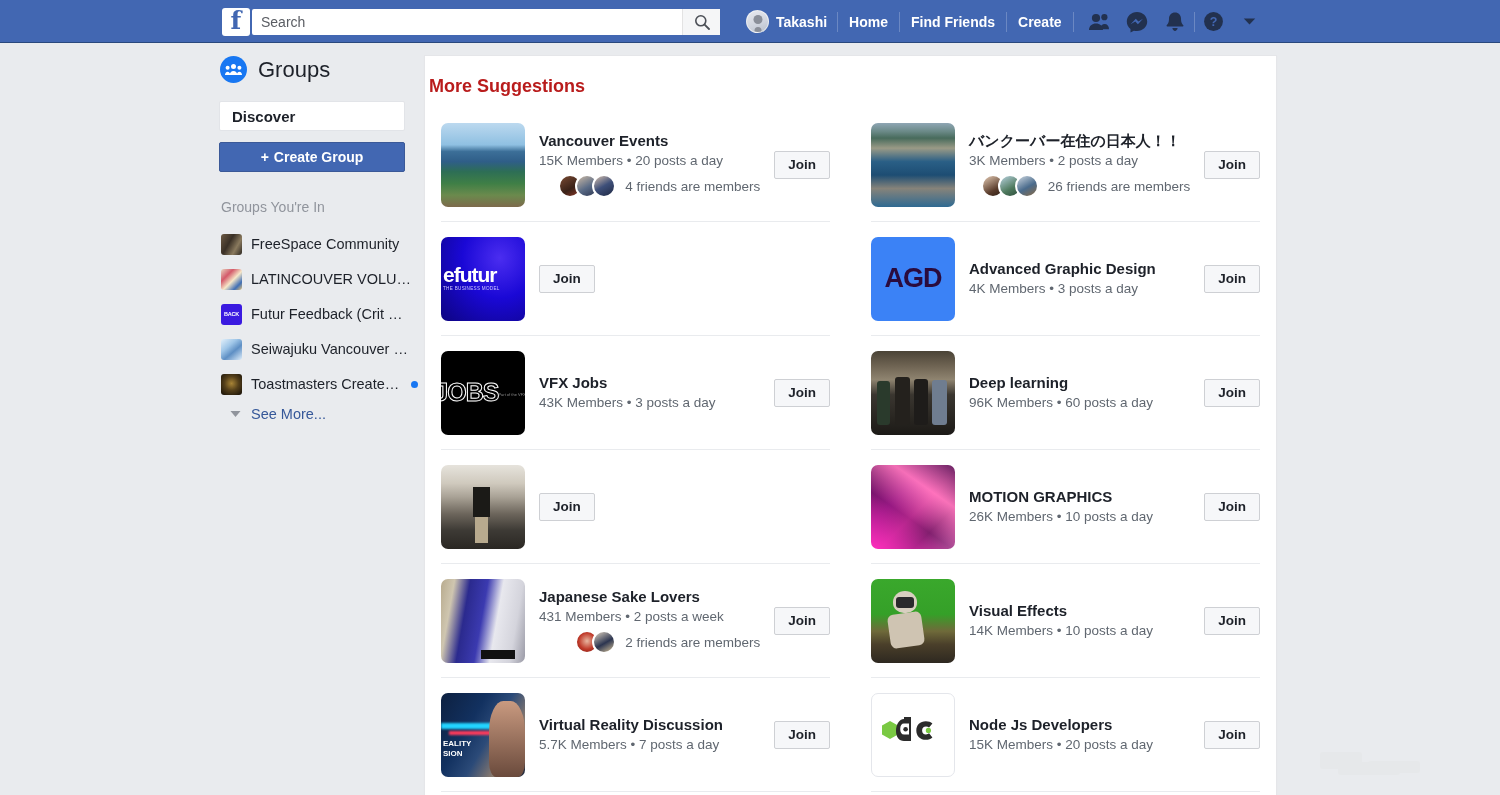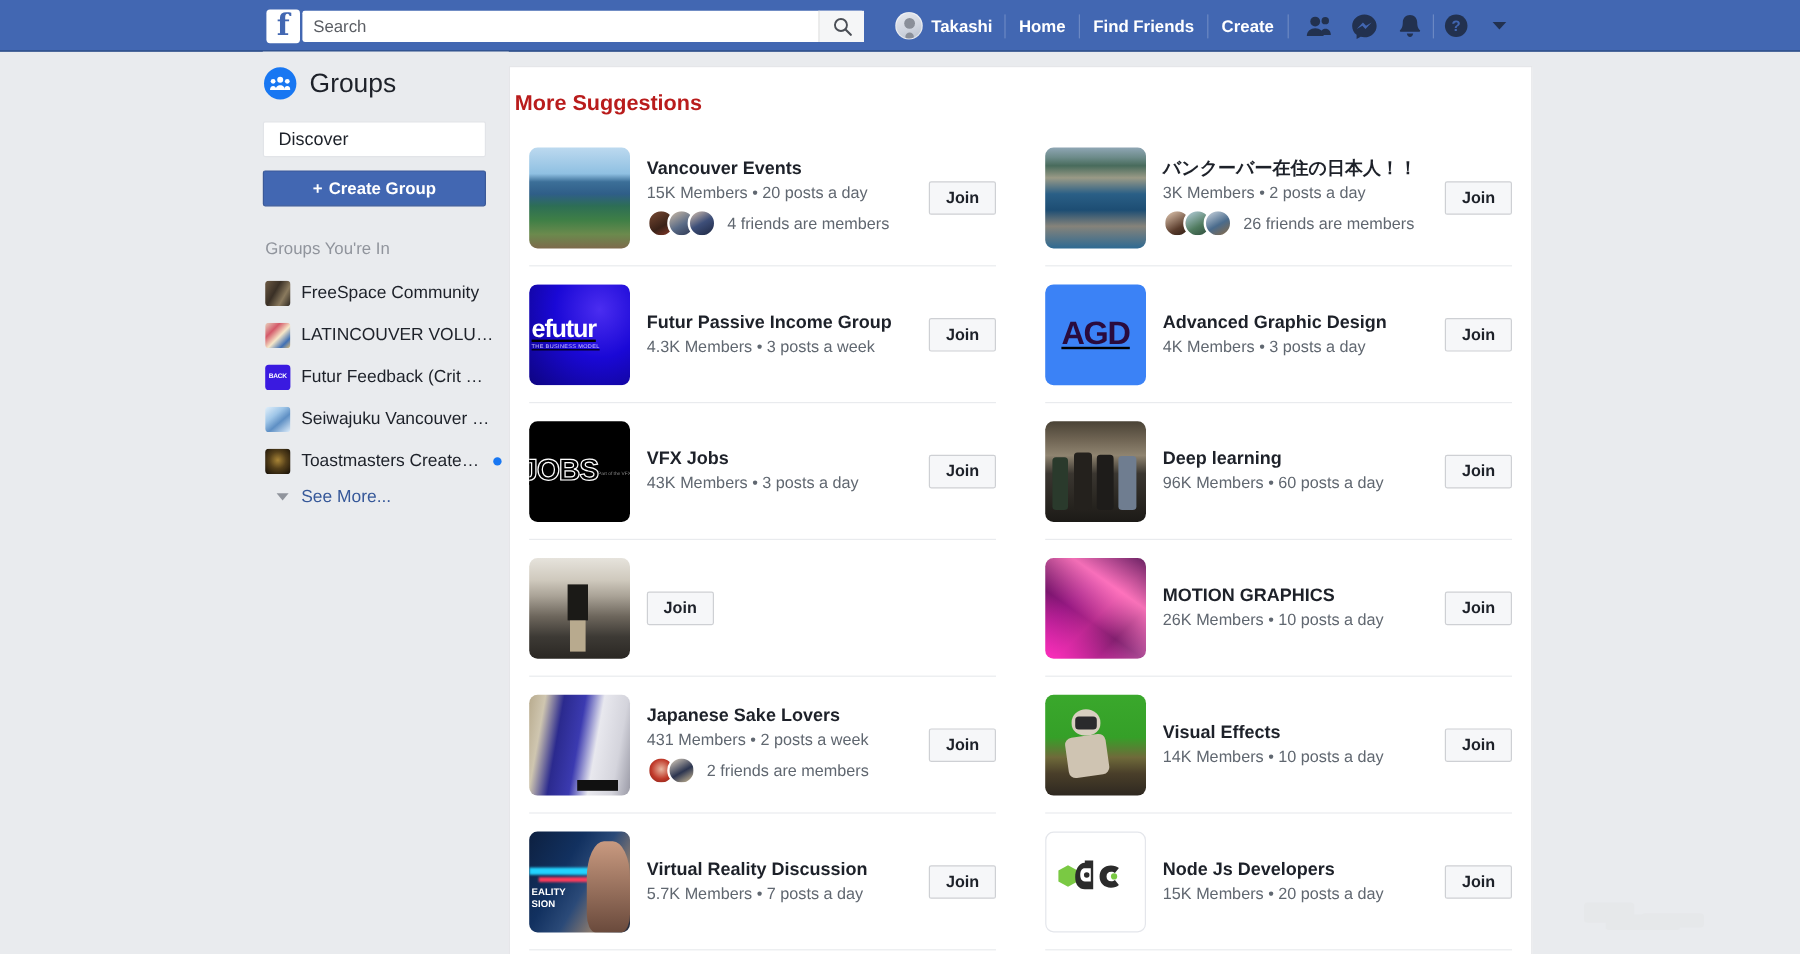--- a/index.html
+++ b/index.html
@@ -104,21 +104,21 @@
     background: #1877f2; display: flex;
     align-items: center; justify-content: center;
   }
   .groups-head-title {
     font-size: 22px; color: #1d2129; font-weight: normal;
   }
   .discover-box {
     height: 30px; background: #fff; border: 1px solid #e2e4e8;
     border-radius: 2px; display: flex; align-items: center;
     padding-left: 12px; font-size: 15px; color: #1d2129;
-    font-weight: normal; margin-bottom: 11px; cursor: pointer;
+    font-weight: bold; margin-bottom: 11px; cursor: pointer;
     width: 186px;
   }
   .create-group-btn {
     width: 186px; height: 30px; background: #4267b2;
     border: 1px solid #3b5998; border-radius: 2px;
     color: #fff; font-size: 14px; font-weight: bold;
     display: flex; align-items: center; justify-content: center;
     gap: 5px; cursor: pointer; margin-bottom: 27px;
     font-family: "Liberation Sans", sans-serif;
   }
@@ -168,31 +168,30 @@
   }
   .row {
     display: flex; align-items: center;
     height: 114px; border-bottom: 1px solid #e9ebee;
     gap: 14px;
   }
   .thumb {
     width: 84px; height: 84px; border-radius: 7px;
     flex: 0 0 84px; overflow: hidden; position: relative;
     background: #ddd;
-    text-decoration: underline;
   }
   .thumb-border { border: 1px solid #e4e6eb; }
   .info { flex: 1; min-width: 0; }
   .g-name {
     font-size: 15px; font-weight: bold; color: #1d2129;
     line-height: 19px; margin-bottom: 2px;
   }
   .g-meta { font-size: 13.5px; color: #606770; line-height: 18px; }
   .friends-line {
-    display: flex; align-items: center; gap: 9px; margin-top: 4px;
+    display: flex; align-items: center; gap: 9px; margin-top: 4px; justify-content: flex-end;
   }
   .face-stack { display: flex; }
   .face {
     width: 24px; height: 24px; border-radius: 50%;
     border: 2px solid #fff; margin-left: -7px;
     overflow: hidden; position: relative;
   }
   .face:first-child { margin-left: 0; }
   .friends-text { font-size: 13.5px; color: #606770; }
   .join-btn {
@@ -366,24 +365,20 @@
       </div>
       <button class="join-btn">Join</button>
     </div>
 
     <div class="row">
       <div class="thumb" style="background:#1a08d6;background-image:radial-gradient(ellipse at 70% 25%,#4b2df0 0%,#1a08d6 45%,#0d0480 100%);
                   display:flex;flex-direction:column;justify-content:center;padding-left:2px;">
         <span style="color:#fff;font-size:21px;font-weight:bold;letter-spacing:-1px;line-height:18px;font-family:'Liberation Sans',sans-serif;">efutur</span>
         <span style="color:#cfc6ff;font-size:4.6px;letter-spacing:.3px;margin-top:2px;">THE BUSINESS MODEL</span>
       </div>
-      <div class="info">
-        <div class="g-name">Futur Passive Income Group</div>
-        <div class="g-meta">4.3K Members • 3 posts a week</div>
-      </div>
       <button class="join-btn">Join</button>
     </div>
 
     <div class="row">
       <div class="thumb" style="background:#3b82f6;display:flex;align-items:center;justify-content:center;">
         <span style="color:#2a0b3d;font-size:27px;font-weight:bold;letter-spacing:-1px;font-family:'Liberation Sans',sans-serif;">AGD</span>
       </div>
       <div class="info">
         <div class="g-name">Advanced Graphic Design</div>
         <div class="g-meta">4K Members • 3 posts a day</div>

